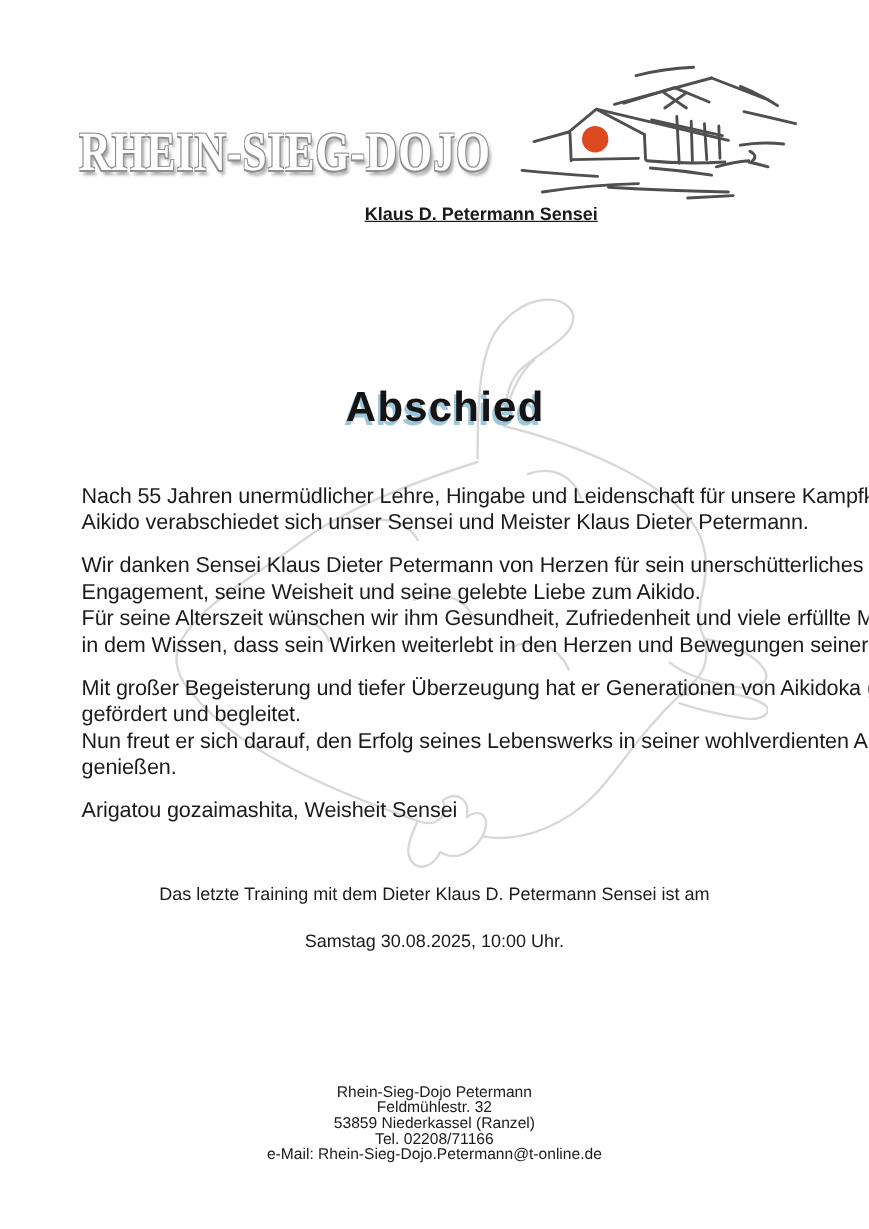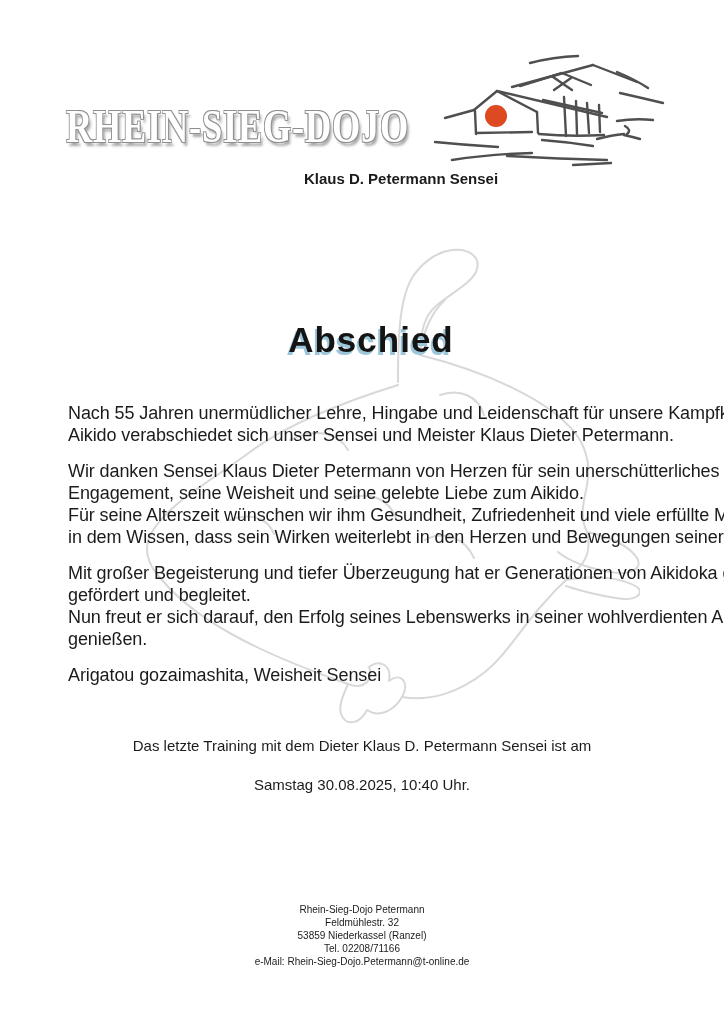--- a/index.html
+++ b/index.html
@@ -25,21 +25,21 @@
     text-shadow:
       -1px -1px 0 #8f8f8f, 1px -1px 0 #8f8f8f,
       -1px  1px 0 #8f8f8f, 1px  1px 0 #8f8f8f,
        3px  4px 3px #a8a8a8;
     letter-spacing:1px;
   }
   .logo-sketch{position:absolute;left:420px;top:50px;width:250px;height:125px;}
   .header-subtitle{
     position:absolute;left:401px;top:170px;
     transform:translateX(-50%);
-    font-weight:bold;font-size:15px;white-space:nowrap;
+    font-weight:bold;font-size:15px;white-space:nowrap;text-decoration:underline;
   }
   
   .watermark{position:absolute;left:140px;top:240px;width:500px;height:500px;z-index:0;}
   
   .doc-title{
     position:absolute;left:18px;right:0;top:320px;z-index:1;
     text-align:center;
     font-size:35px;font-weight:bold;letter-spacing:1px;
     color:#141414;
     text-shadow:-2px 3px 0 #9cc6da;
@@ -52,21 +52,21 @@
   .announce{
     position:absolute;left:0;right:0;z-index:1;
     text-align:center;font-size:15px;white-space:pre;
   }
   .announce.line1{top:737px;}
   .announce.line2{top:776px;}
   
   .footer{
     position:absolute;left:0;right:0;top:904px;z-index:1;
     text-align:center;
-    font-size:10px;line-height:12.9px;
+    font-size:13px;line-height:12.9px;
     white-space:pre-line;
   }
 </style>
 </head>
 <body>
 
 <div class="page">
 
   <svg class="watermark" viewBox="0 0 500 500" fill="none" stroke="#d8d8d8" stroke-width="2" stroke-linecap="round" stroke-linejoin="round">
     <path d="M258,142 C258,100 259,60 272,38 C280,25 295,12 312,10 C330,8 342,18 336,32 C330,44 310,54 296,66 C284,76 281,92 280,112"></path>
@@ -137,21 +137,21 @@
 Für seine Alterszeit wünschen wir ihm Gesundheit, Zufriedenheit und viele erfüllte Momente –
 in dem Wissen, dass sein Wirken weiterlebt in den Herzen und Bewegungen seiner Schüler.</p>
     <p>Mit großer Begeisterung und tiefer Überzeugung hat er Generationen von Aikidoka geprägt,
 gefördert und begleitet.
 Nun freut er sich darauf, den Erfolg seines Lebenswerks in seiner wohlverdienten Alterszeit zu
 genießen.</p>
     <p>Arigatou gozaimashita, Weisheit Sensei</p>
   </div>
 
   <div class="announce line1">Das letzte Training mit dem Dieter Klaus D. Petermann Sensei ist am</div>
-  <div class="announce line2">Samstag 30.08.2025, 10:40 Uhr.</div>
+  <div class="announce line2">Samstag 30.08.2025, 10:00 Uhr.</div>
 
   <div class="footer">Rhein-Sieg-Dojo Petermann
 Feldmühlestr. 32
 53859 Niederkassel (Ranzel)
 Tel. 02208/71166
 e-Mail: Rhein-Sieg-Dojo.Petermann@t-online.de</div>
 
 </div>
 
 </body></html>

